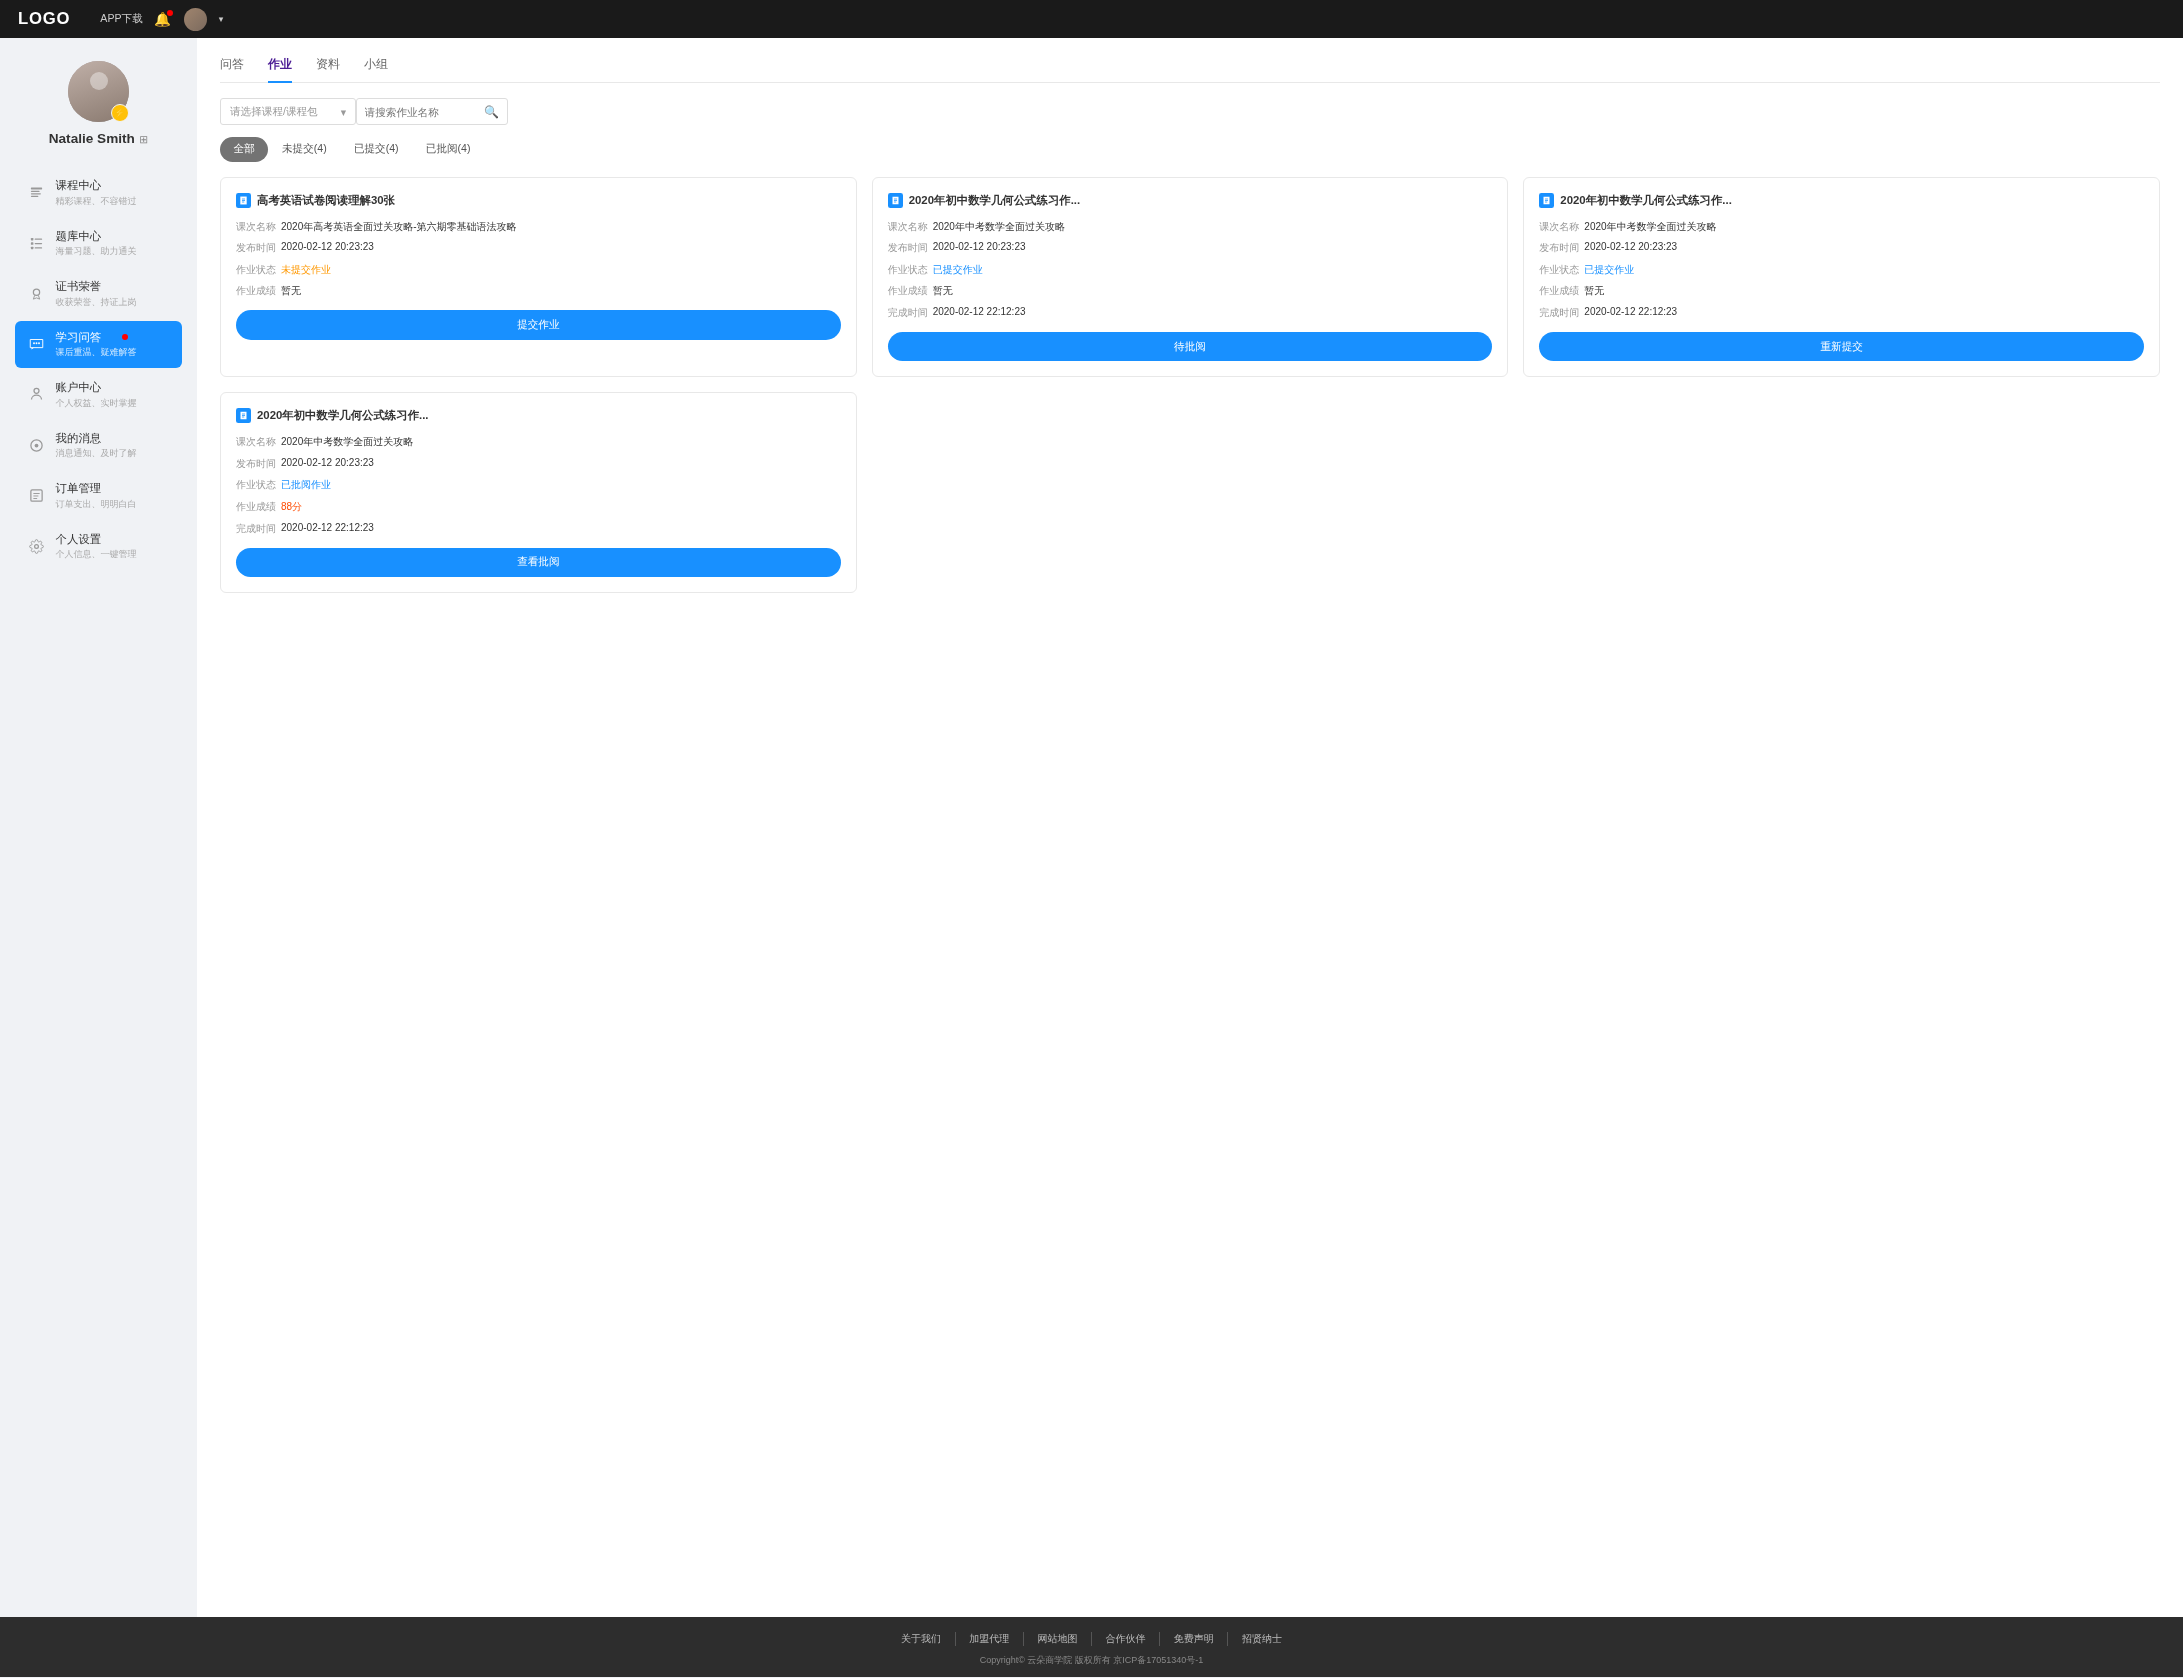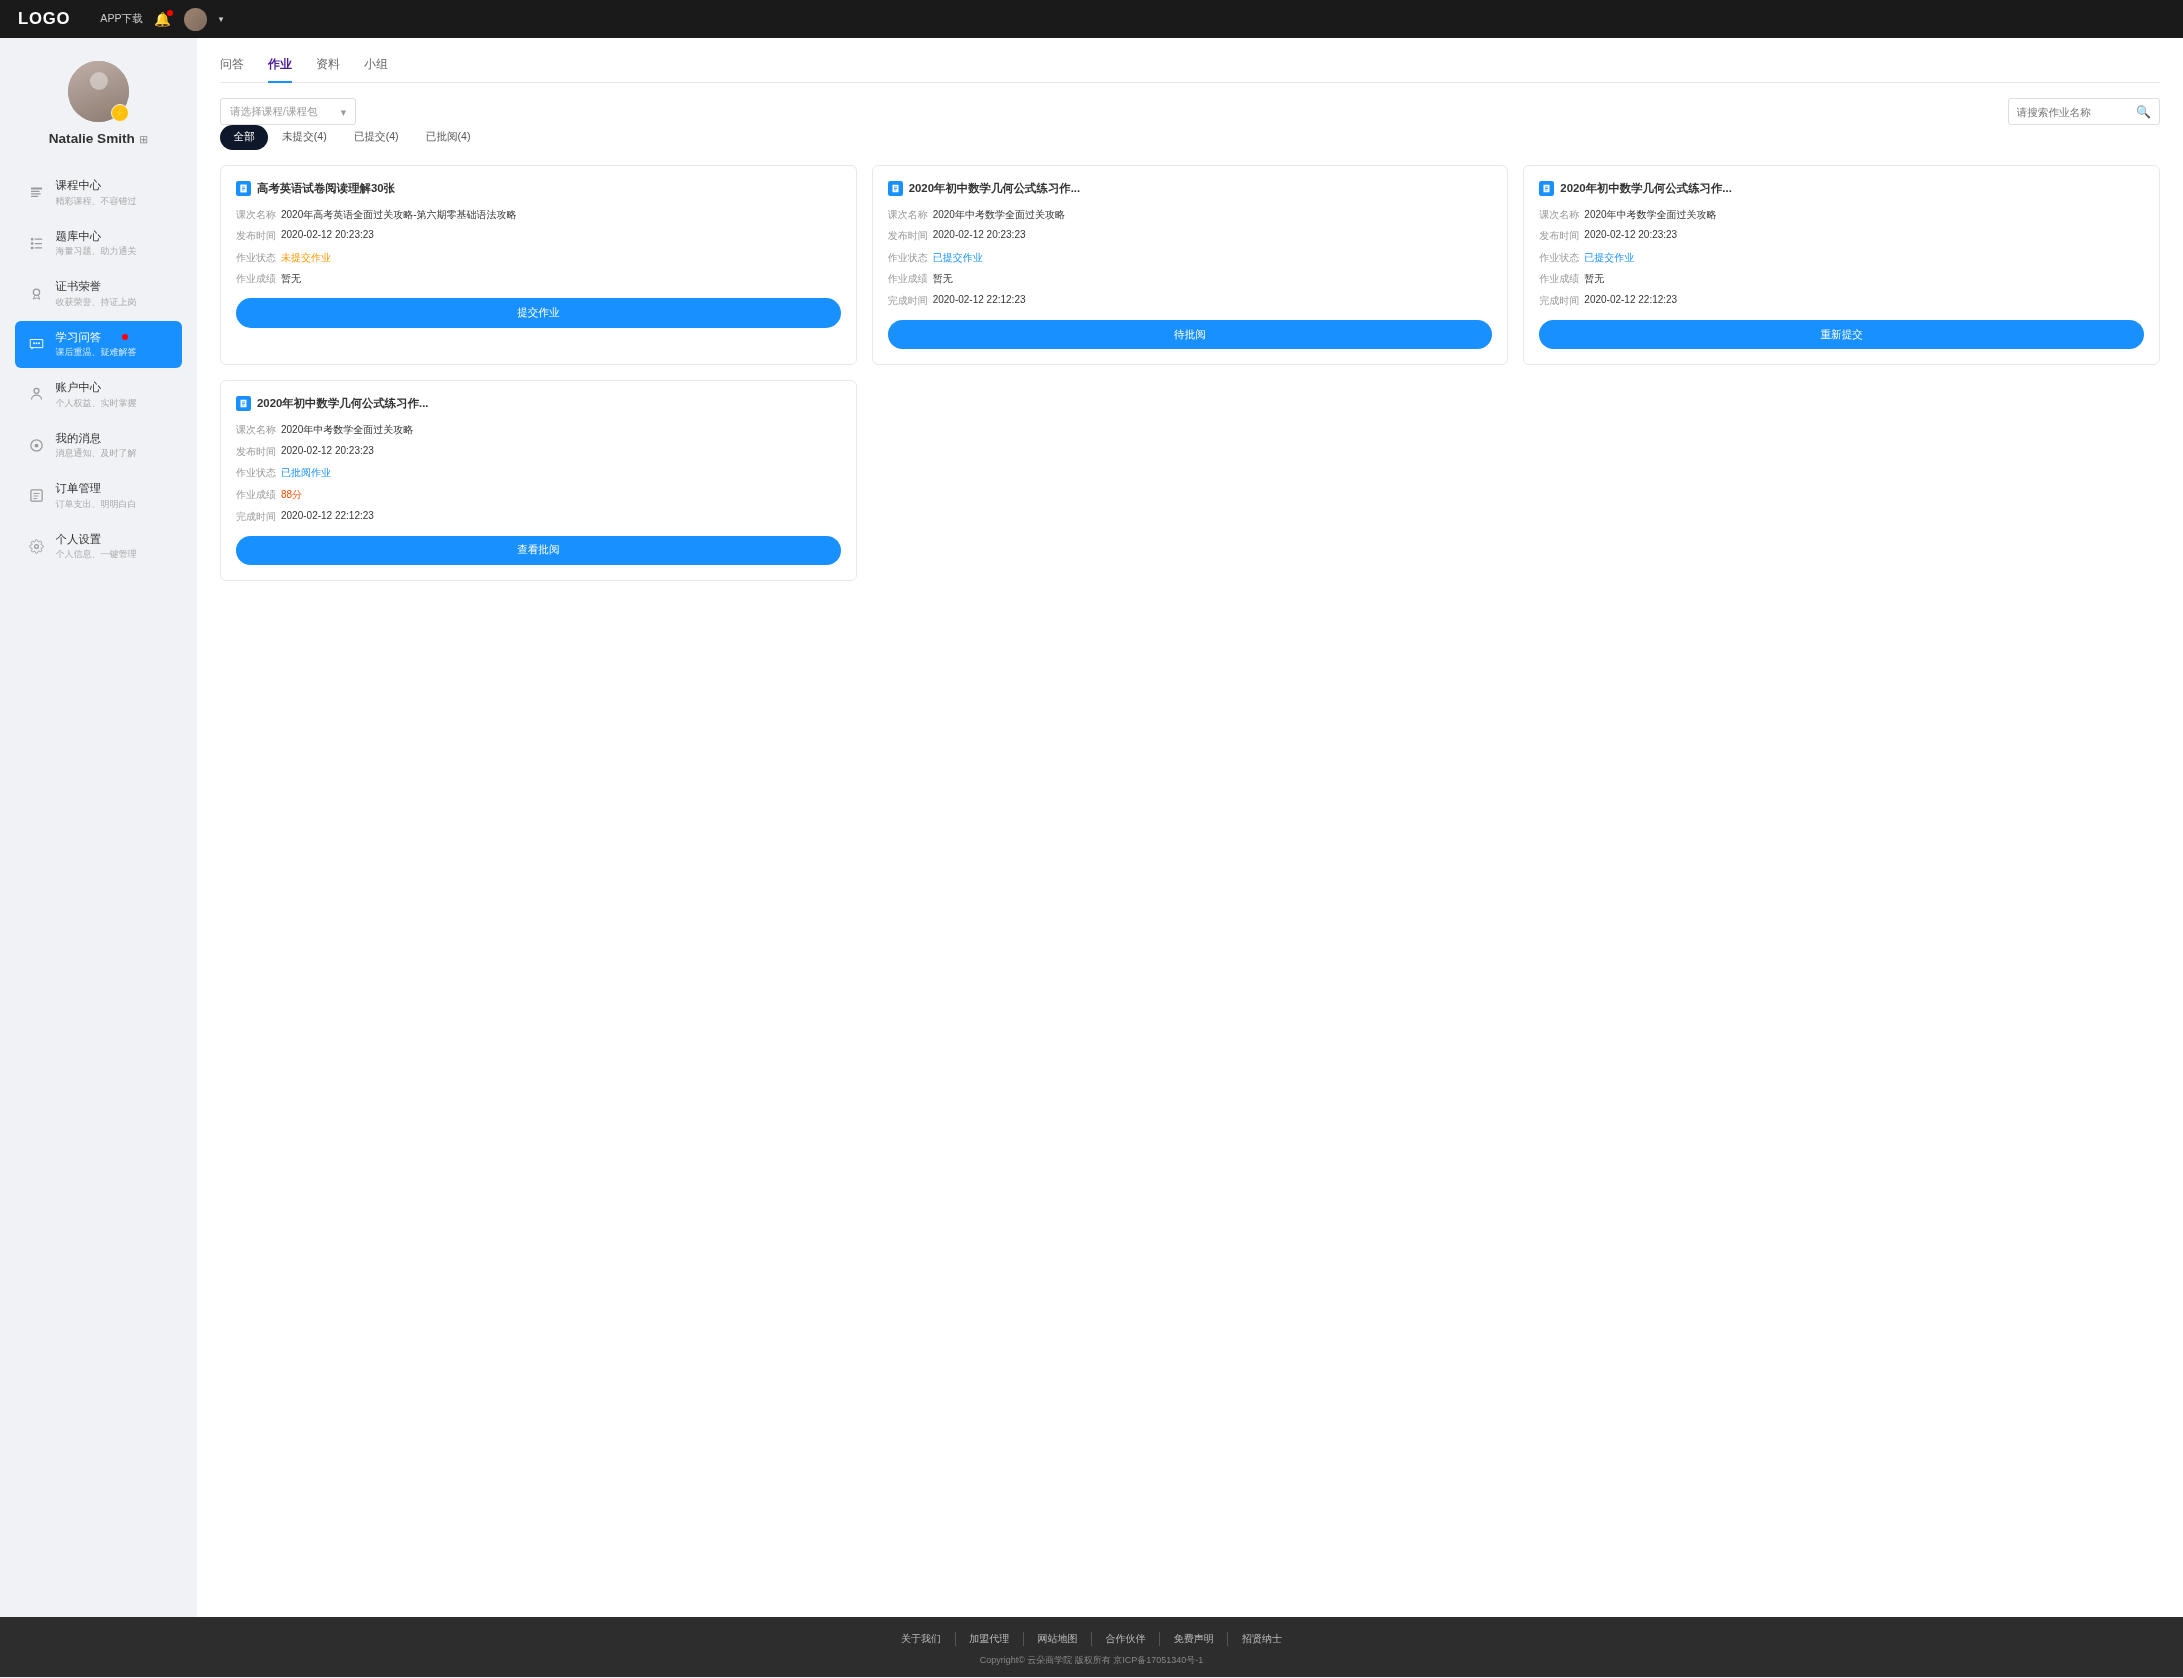--- a/index.html
+++ b/index.html
@@ -248,22 +248,21 @@
       left: 0;
       right: 0;
       height: 1.5px;
       background: #1890ff;
     }
 
     
     .filters-row {
       display: flex;
       align-items: center;
-      justify-content: space-between;
-      margin-bottom: 0;
+      margin-bottom: 12px;
     }
     .filter-left { display: flex; align-items: center; gap: 9px; }
     .course-select {
       width: 136px;
       height: 27px;
       border: 0.8px solid #ddd;
       border-radius: 3px;
       padding: 0 9px;
       font-size: 10.6px;
       color: #999;
@@ -299,21 +298,21 @@
       margin-bottom: 15px;
     }
     .status-tab {
       padding: 5.3px 13.6px;
       border-radius: 15px;
       font-size: 10.6px;
       cursor: pointer;
       color: #555;
     }
     .status-tab.active {
-      background: #0f172a;
+      background: #737373;
       color: #fff;
     }
 
     
     .assignments-grid {
       display: grid;
       grid-template-columns: repeat(3, 1fr);
       gap: 15px;
     }
     .assignment-card {

